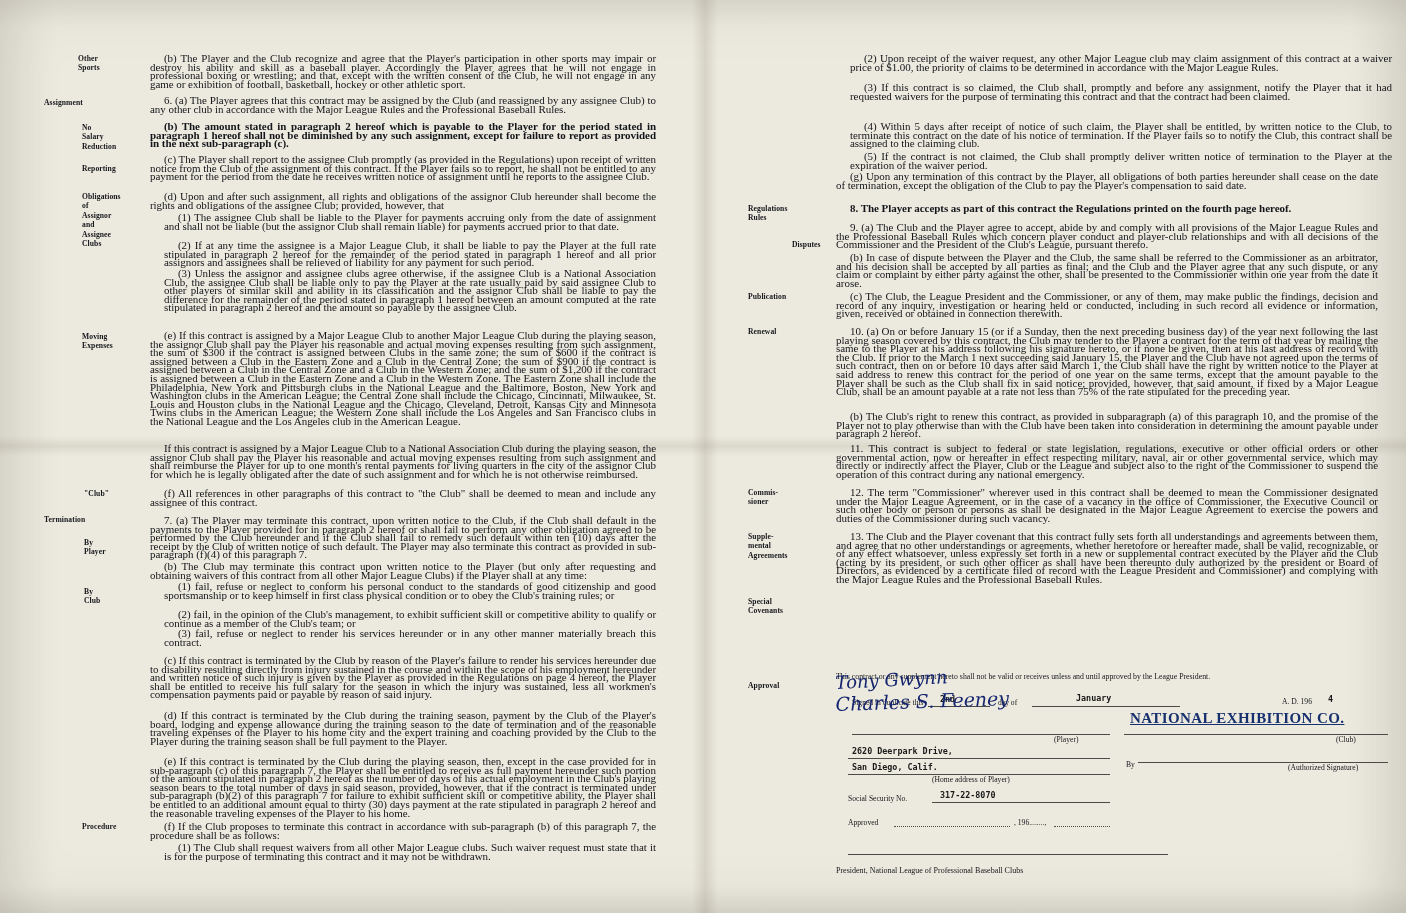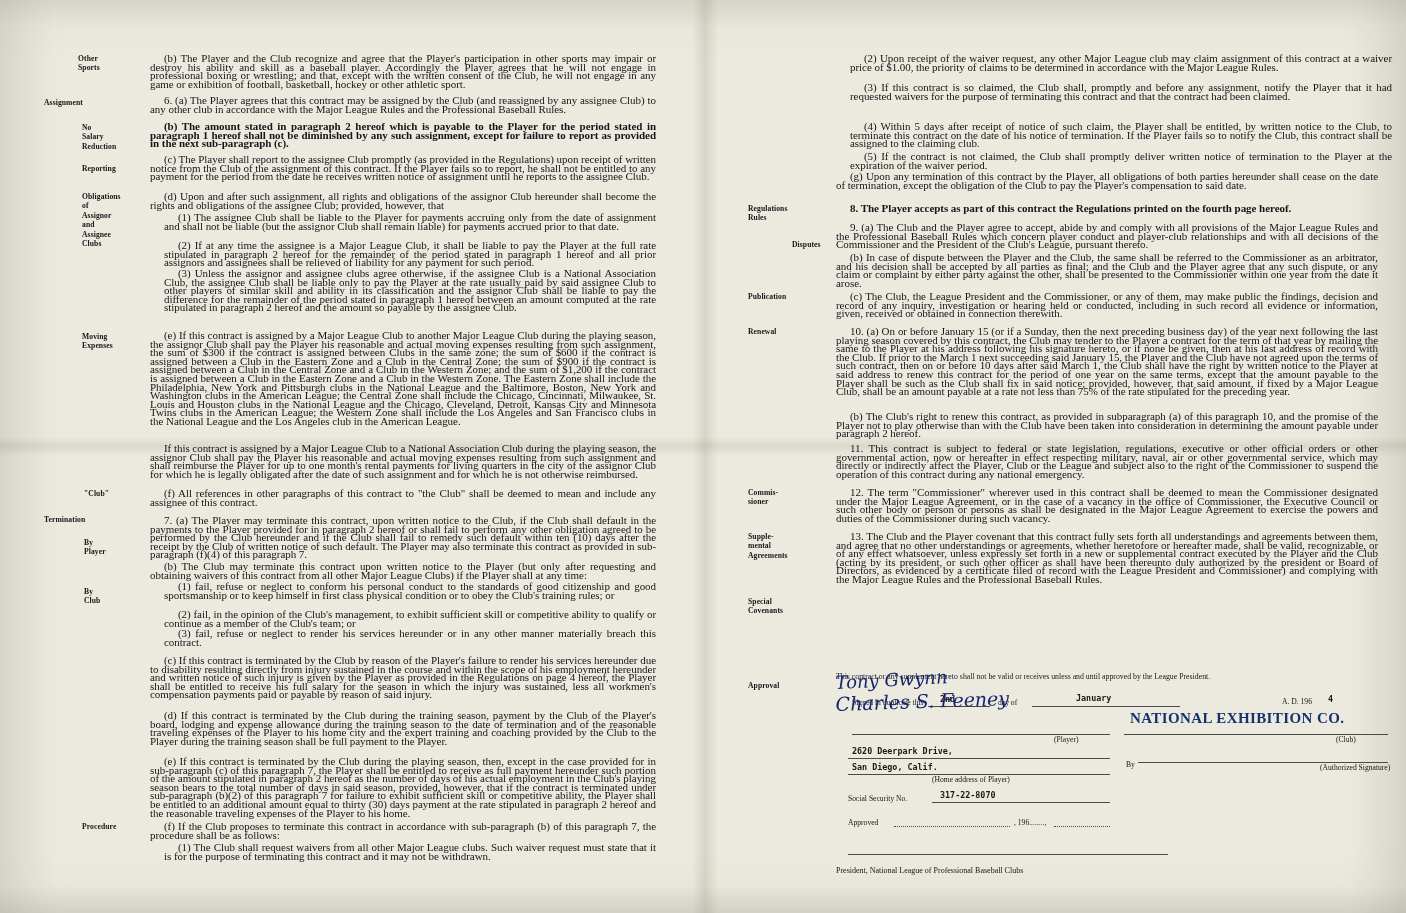--- a/index.html
+++ b/index.html
@@ -67,20 +67,21 @@
     color:#1a1a1a;
     font-weight:bold;
     font-size:8.4px;
   }
   .bigname{
     font-family:"Liberation Serif", serif;
     font-weight:bold;
     color:#17306e;
     font-size:15px;
     letter-spacing:0.4px;
+    text-decoration:underline;
   }
   .scriptsig{
     color:#14246e;
     font-family:"DejaVu Serif", serif;
     font-style:italic;
     font-size:18px;
     transform:rotate(-3deg);
     transform-origin:left bottom;
     white-space:nowrap;
   }
@@ -282,21 +283,21 @@
     <div class="ln" style="left:16px;top:62px;width:258px;"></div>
     <div class="t" style="left:218px;top:63px;">(Player)</div>
 
     <div class="bigname" style="position:absolute;left:294px;top:38px;">NATIONAL EXHIBITION CO.</div>
     <div class="ln" style="left:288px;top:62px;width:264px;"></div>
     <div class="t" style="left:500px;top:63px;">(Club)</div>
 
     <div class="t" style="left:290px;top:88px;">By</div>
     <div class="scriptsig2" style="left:306px;top:90px;">Charles S. Feeney</div>
     <div class="ln" style="left:302px;top:90px;width:250px;"></div>
-    <div class="t" style="left:452px;top:91px;margin-left:32px;">(Authorized Signature)</div>
+    <div class="t" style="left:452px;top:91px;">(Authorized Signature)</div>
 
     <div class="t type" style="left:16px;top:74px;">2620 Deerpark Drive,</div>
     <div class="ln" style="left:12px;top:86px;width:262px;"></div>
     <div class="t type" style="left:16px;top:90px;">San Diego, Calif.</div>
     <div class="ln" style="left:12px;top:102px;width:262px;"></div>
     <div class="t" style="left:96px;top:103px;">(Home address of Player)</div>
 
     <div class="t" style="left:12px;top:122px;">Social Security No.</div>
     <div class="t type" style="left:104px;top:118px;">317-22-8070</div>
     <div class="ln" style="left:96px;top:130px;width:178px;"></div>

